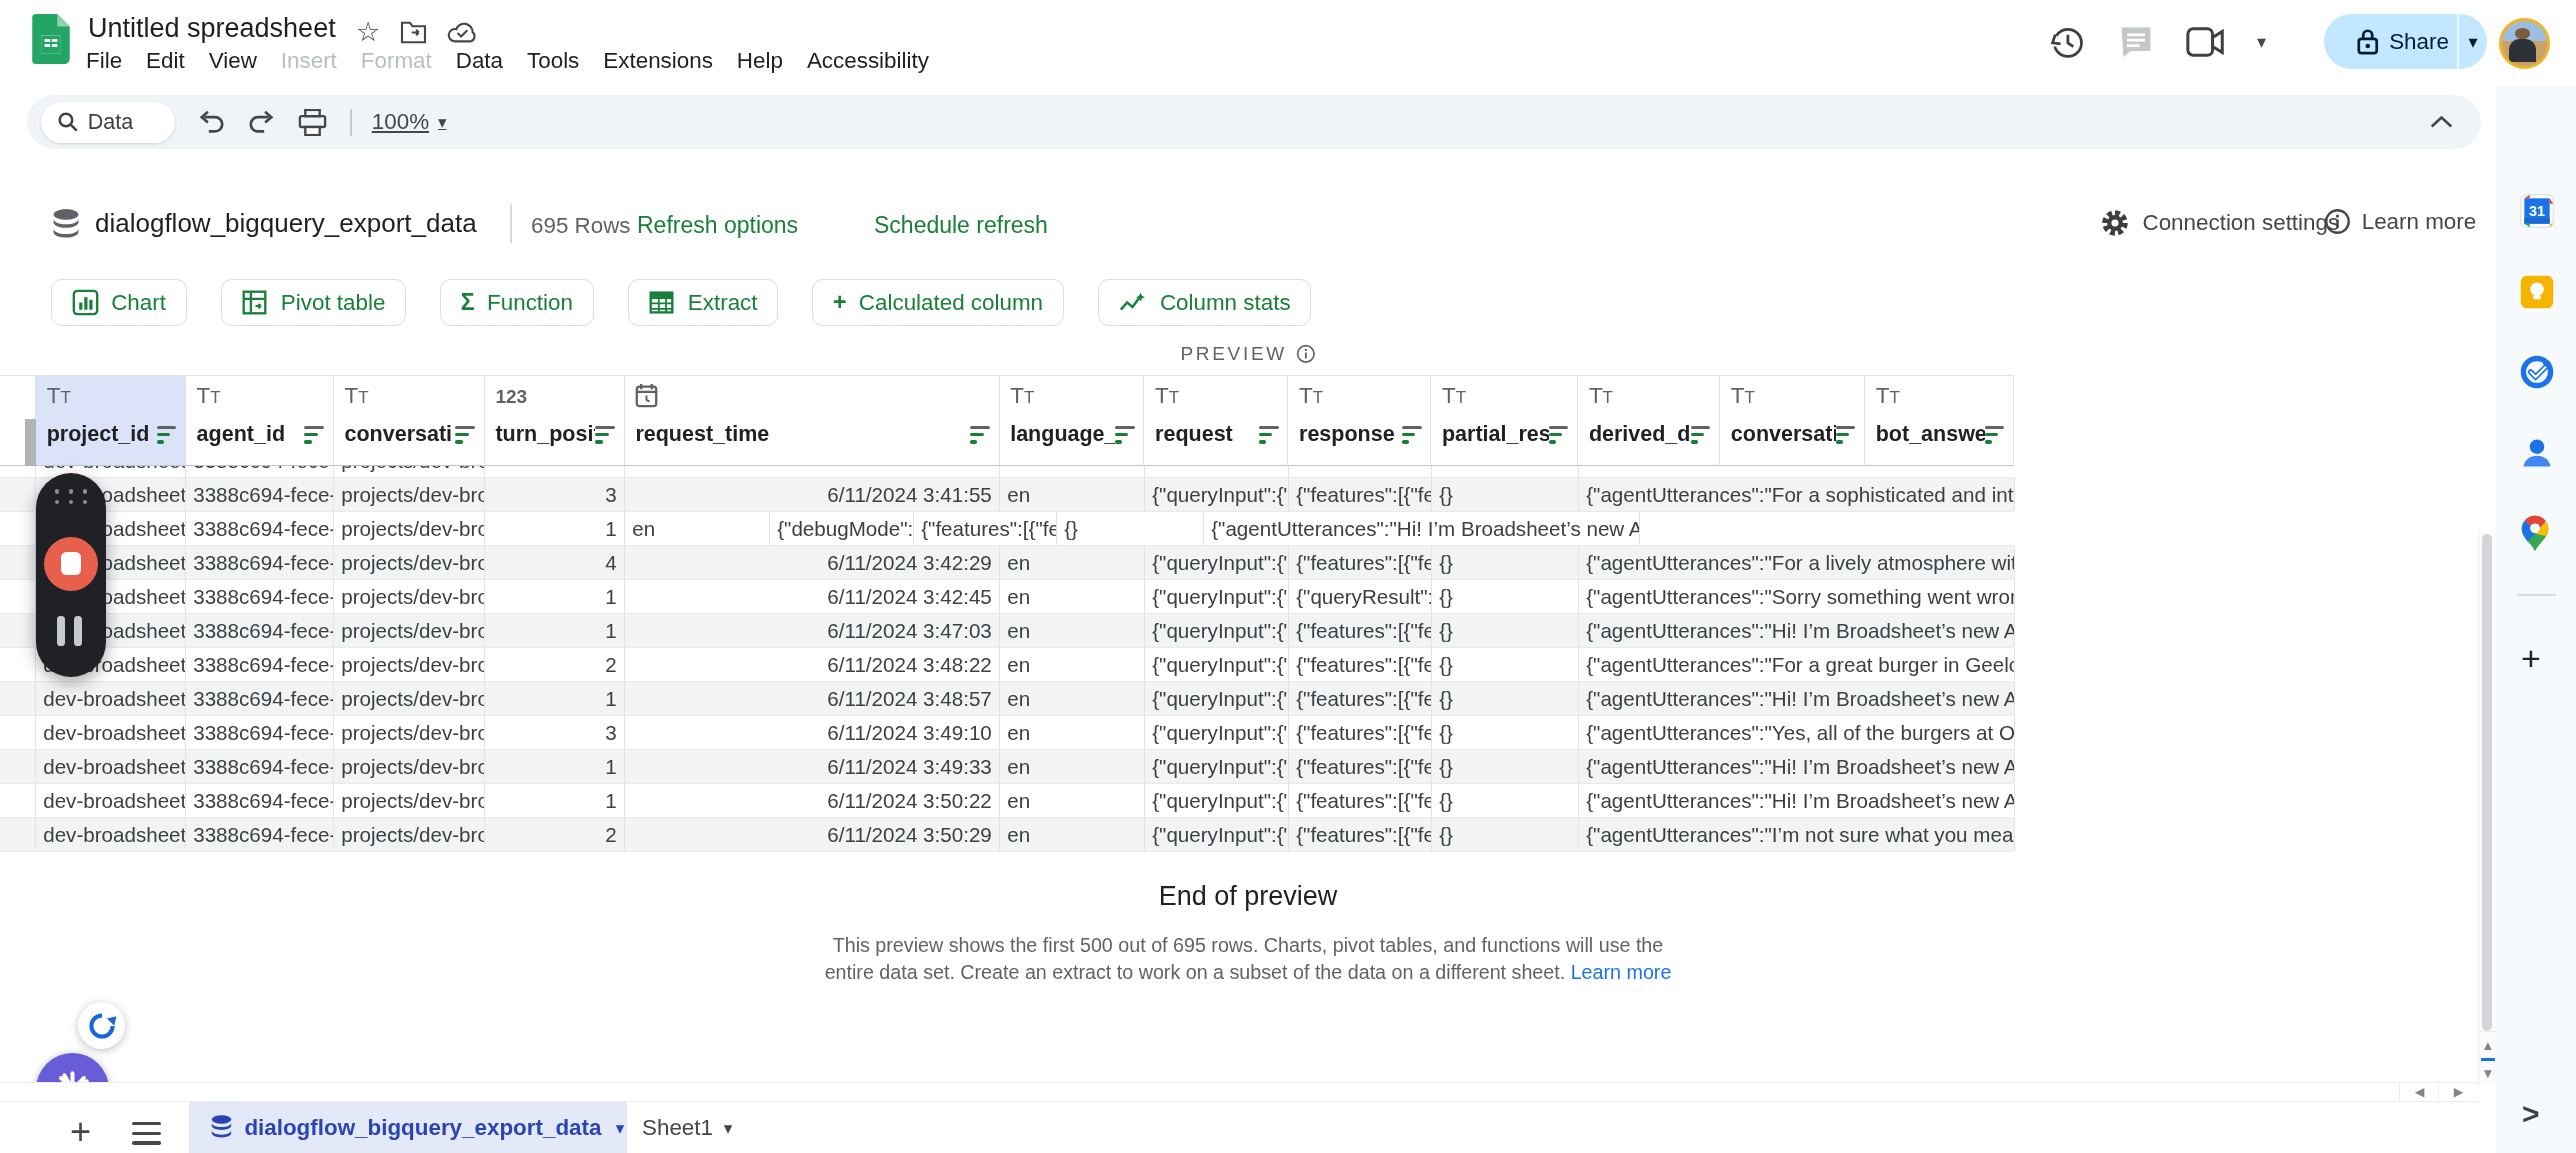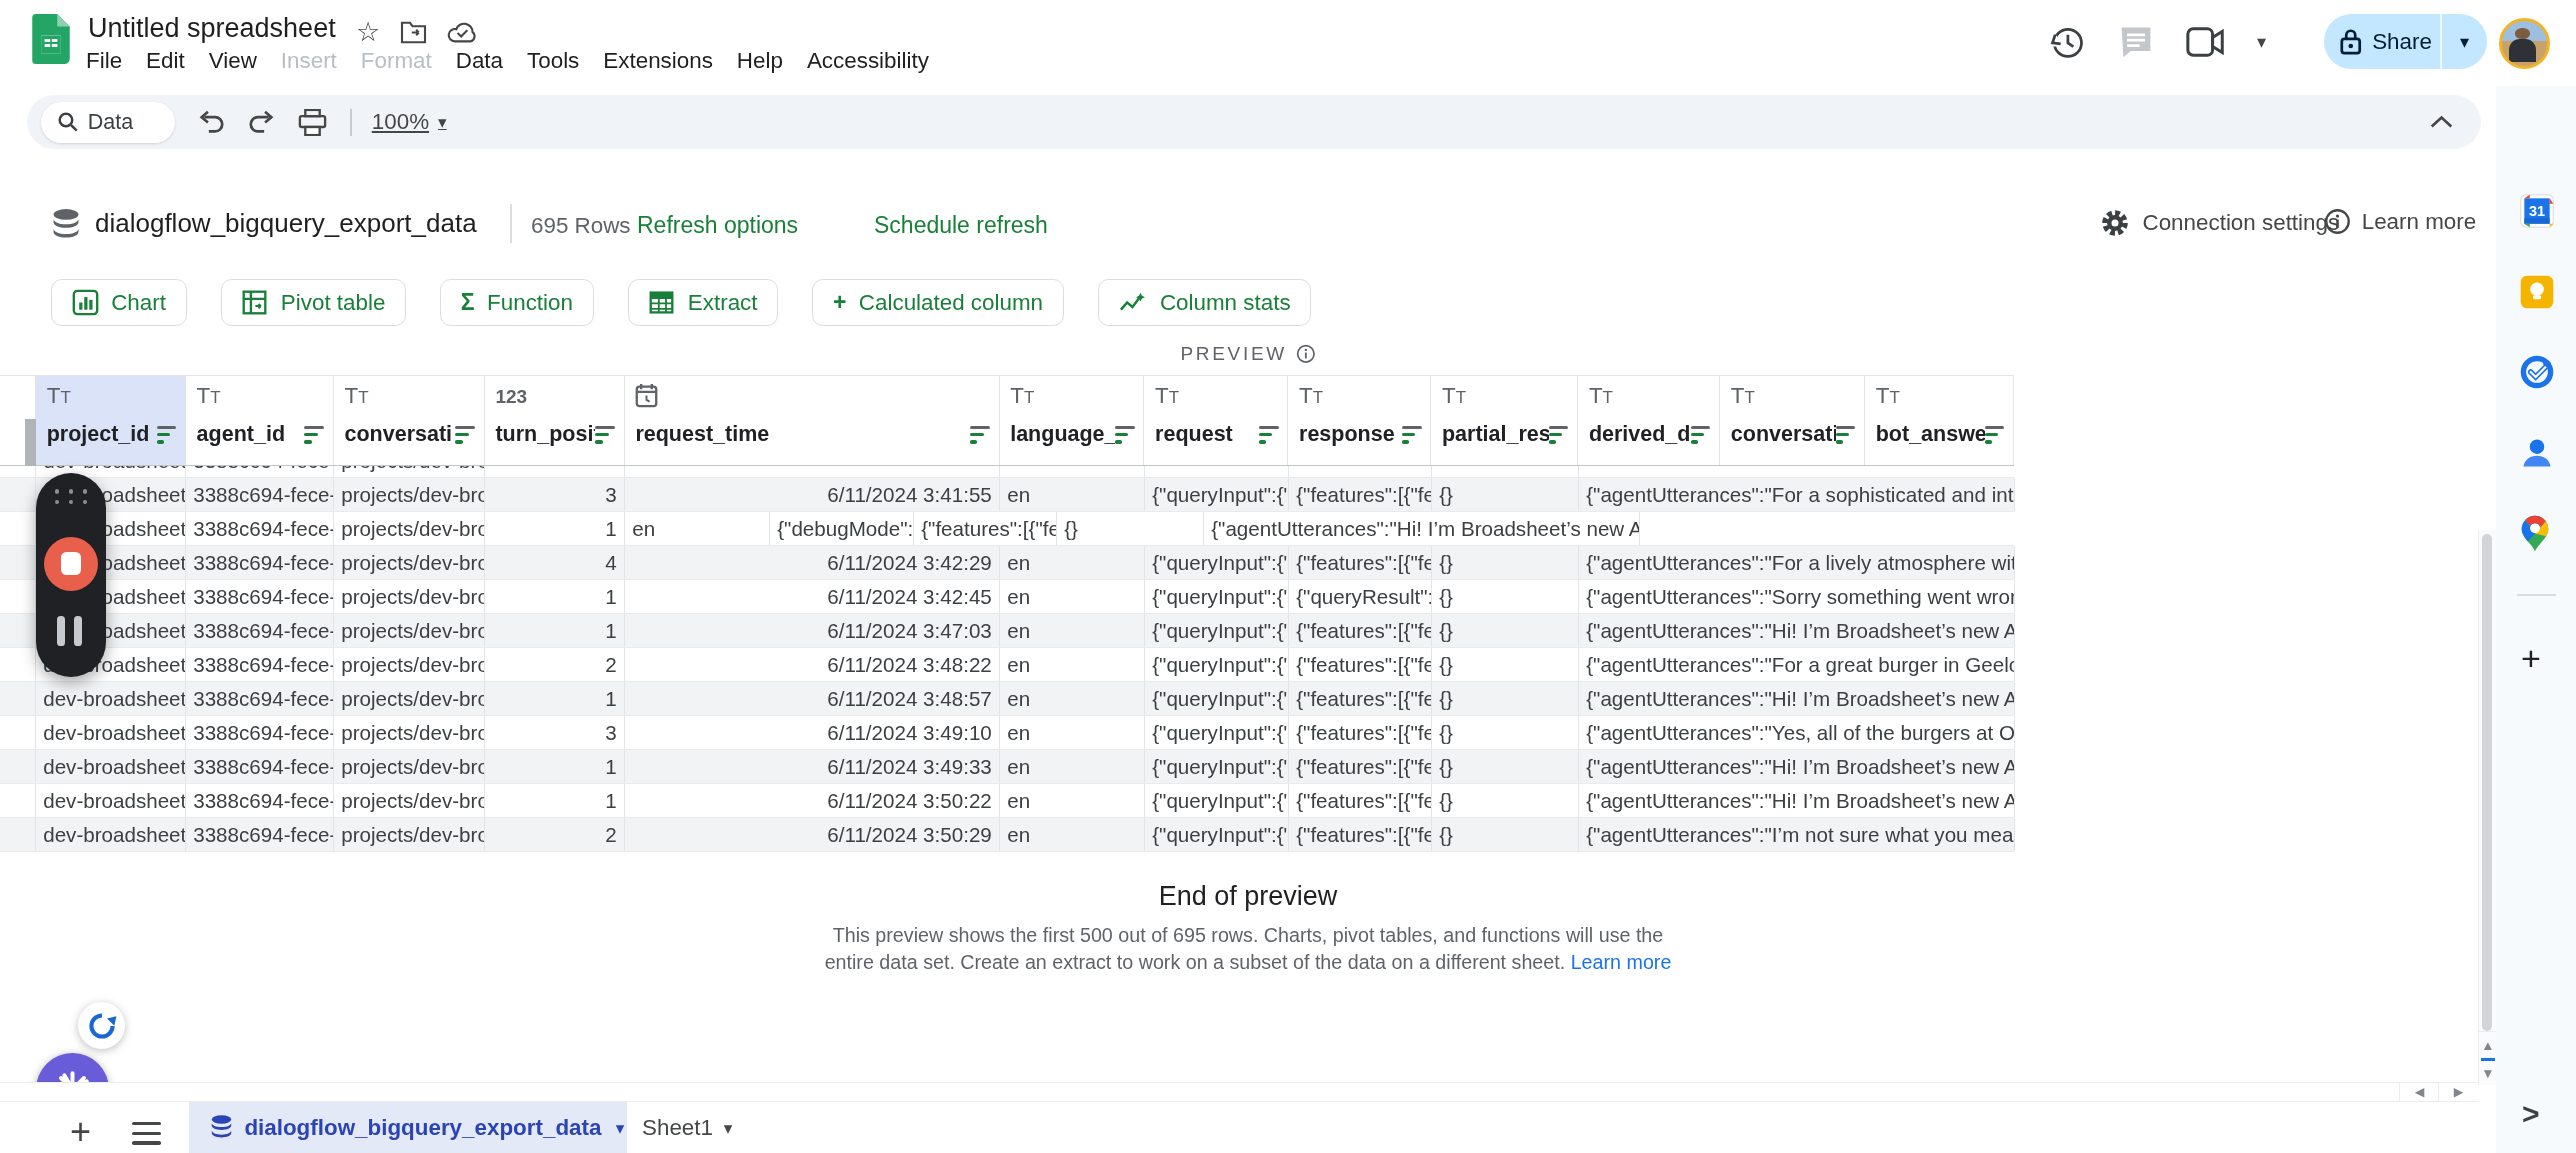--- a/index.html
+++ b/index.html
@@ -12,21 +12,21 @@
   #topbar{left:0;top:0;width:2576px;height:86px;background:#fff;}
   #sheets-logo{left:32px;top:14.3px;}
   #doc-title{left:88px;top:12.5px;font-size:27px;font-weight:500;color:#1f1f1f;}
   #title-icons{left:356px;top:16px;display:flex;gap:19.7px;align-items:center;color:#444746;}
   #menubar{left:86px;top:48px;display:flex;gap:24px;font-size:22.4px;color:#1f1f1f;}
   .menu-item{cursor:default;}
   .menu-item.disabled{color:#b9bec6;}
   #right-icons{left:2048px;top:23px;display:flex;gap:32px;align-items:center;}
   #share-btn{left:2324px;top:14.3px;width:163px;height:55px;background:#c2e7ff;border-radius:28px;
              display:flex;align-items:center;color:#001d35;}
-  #share-main{display:flex;align-items:center;gap:10.7px;padding-left:16px;width:100px;}
+  #share-main{display:flex;align-items:center;gap:10.7px;padding-left:33px;width:100px;}
   #share-label{font-size:22.4px;font-weight:500;}
   #share-divider{width:1.8px;height:55px;background:#eef6ff;}
   #share-caret{flex:1;text-align:center;font-size:18px;color:#001d35;}
   #avatar{left:2499px;top:18px;width:45px;height:45px;border-radius:50%;
           border:3.6px solid #f0b429;background:linear-gradient(180deg,#9dbede 0 45%,#c7a269 45% 100%);overflow:hidden;}
   #avatar .head{position:absolute;left:13.4px;top:7.2px;width:14.3px;height:10.7px;border-radius:50%;background:#7a5c3e;}
   #avatar .body{position:absolute;left:7.2px;top:18px;width:27px;height:23px;border-radius:10.7px 10.7px 0 0;background:#2e3138;}
 
   
   #toolbar{left:27px;top:95px;width:2454px;height:54px;background:#f0f4f9;border-radius:27px;
@@ -84,21 +84,21 @@
   .row.odd{background:#f1f3f4;}
   .cell{box-sizing:border-box;border-right:1.8px solid #e2e4e7;padding-left:7.2px;
         white-space:nowrap;overflow:hidden;flex:none;}
   .cell.r{text-align:right;padding-right:7.2px;padding-left:0;}
   #rowhdr-notch{left:25px;top:419px;width:10.7px;height:47px;background:#b0b3b8;}
 
   
   #eop{left:0;top:881px;width:2496px;text-align:center;}
   #eop-title{font-size:27px;font-weight:500;color:#202124;}
   #eop-l1,#eop-l2{margin-top:12.5px;font-size:19.7px;color:#5f6368;line-height:25px;}
-  #eop-l1{margin-top:11px;}
+  #eop-l1{margin-top:21px;}
   #eop-l2{margin-top:1.8px;}
   #eop-link{color:#1a73e8;}
 
   
   #rec-widget{left:36px;top:473px;width:70px;height:204px;background:#1f2125;border-radius:36px;
               box-shadow:0 5.4px 16px rgba(0,0,0,.35);}
   #rec-dots{position:absolute;left:17px;top:16px;width:36px;display:grid;
             grid-template-columns:repeat(3,1fr);grid-gap:6.3px;justify-items:center;}
   #rec-dots b{width:4.5px;height:4.5px;border-radius:50%;background:#8a8f98;}
   #stop-circle{position:absolute;left:8px;top:64px;width:54px;height:54px;border-radius:50%;background:#e8604c;}

